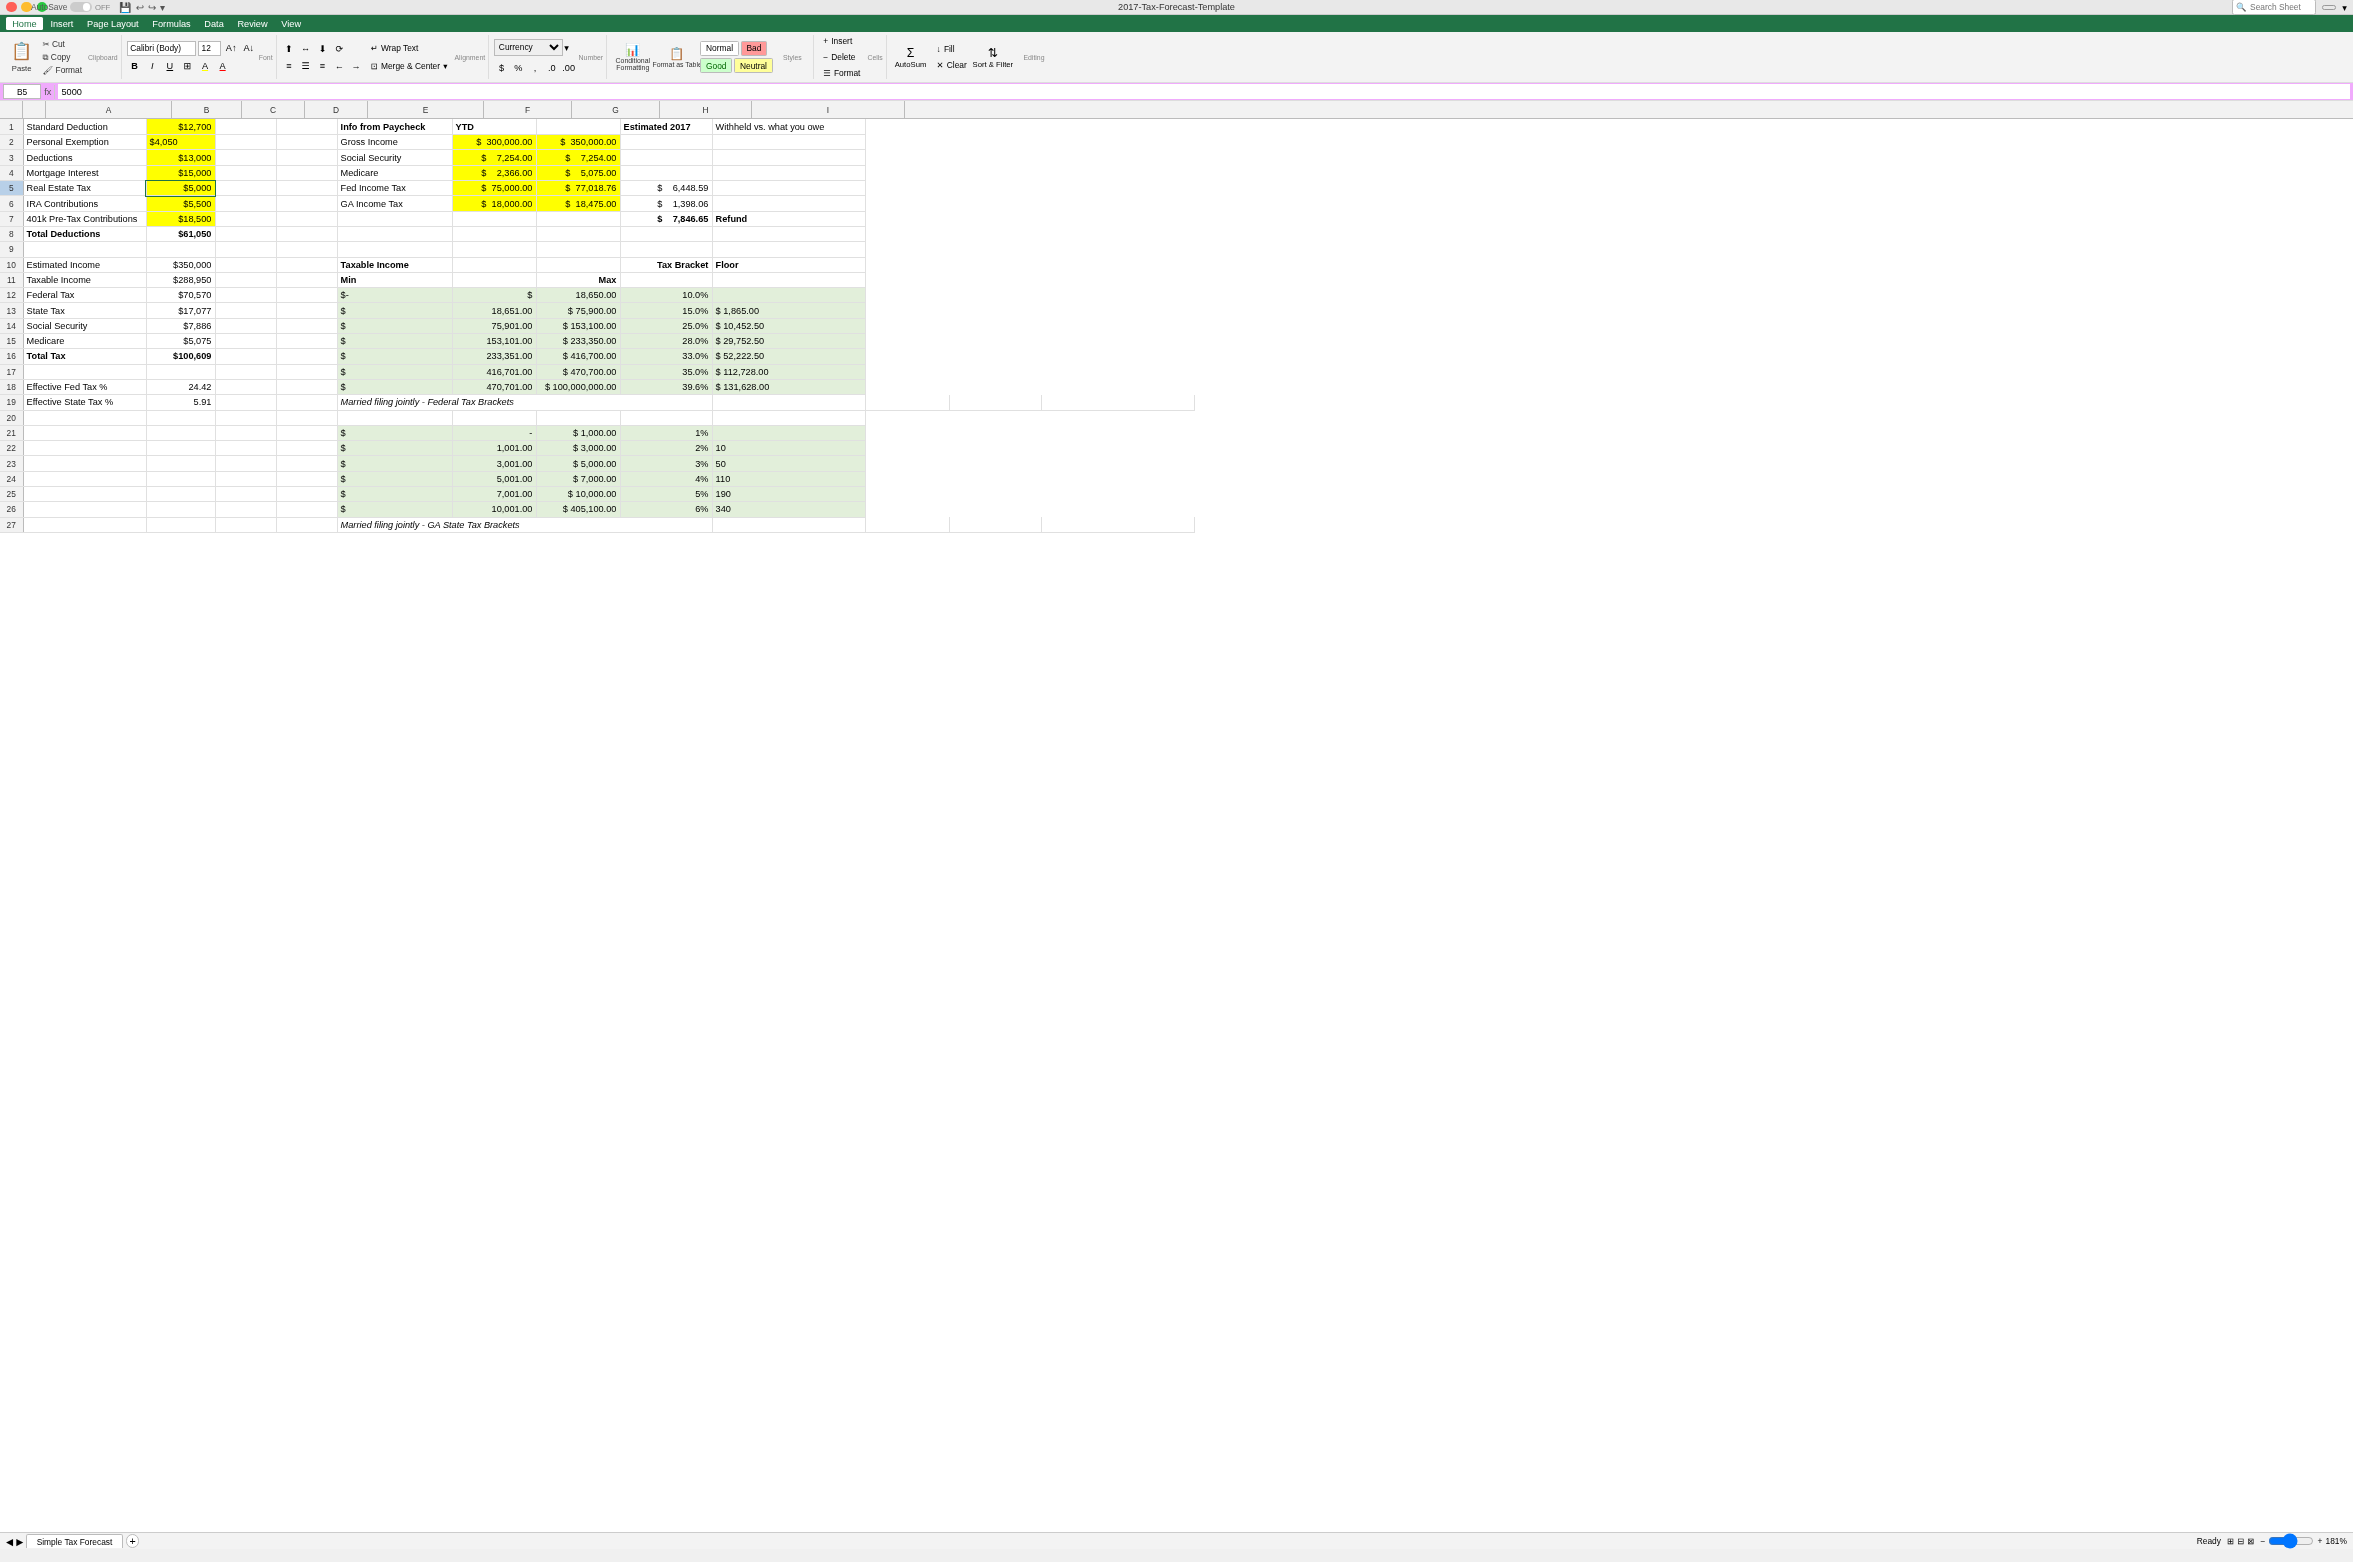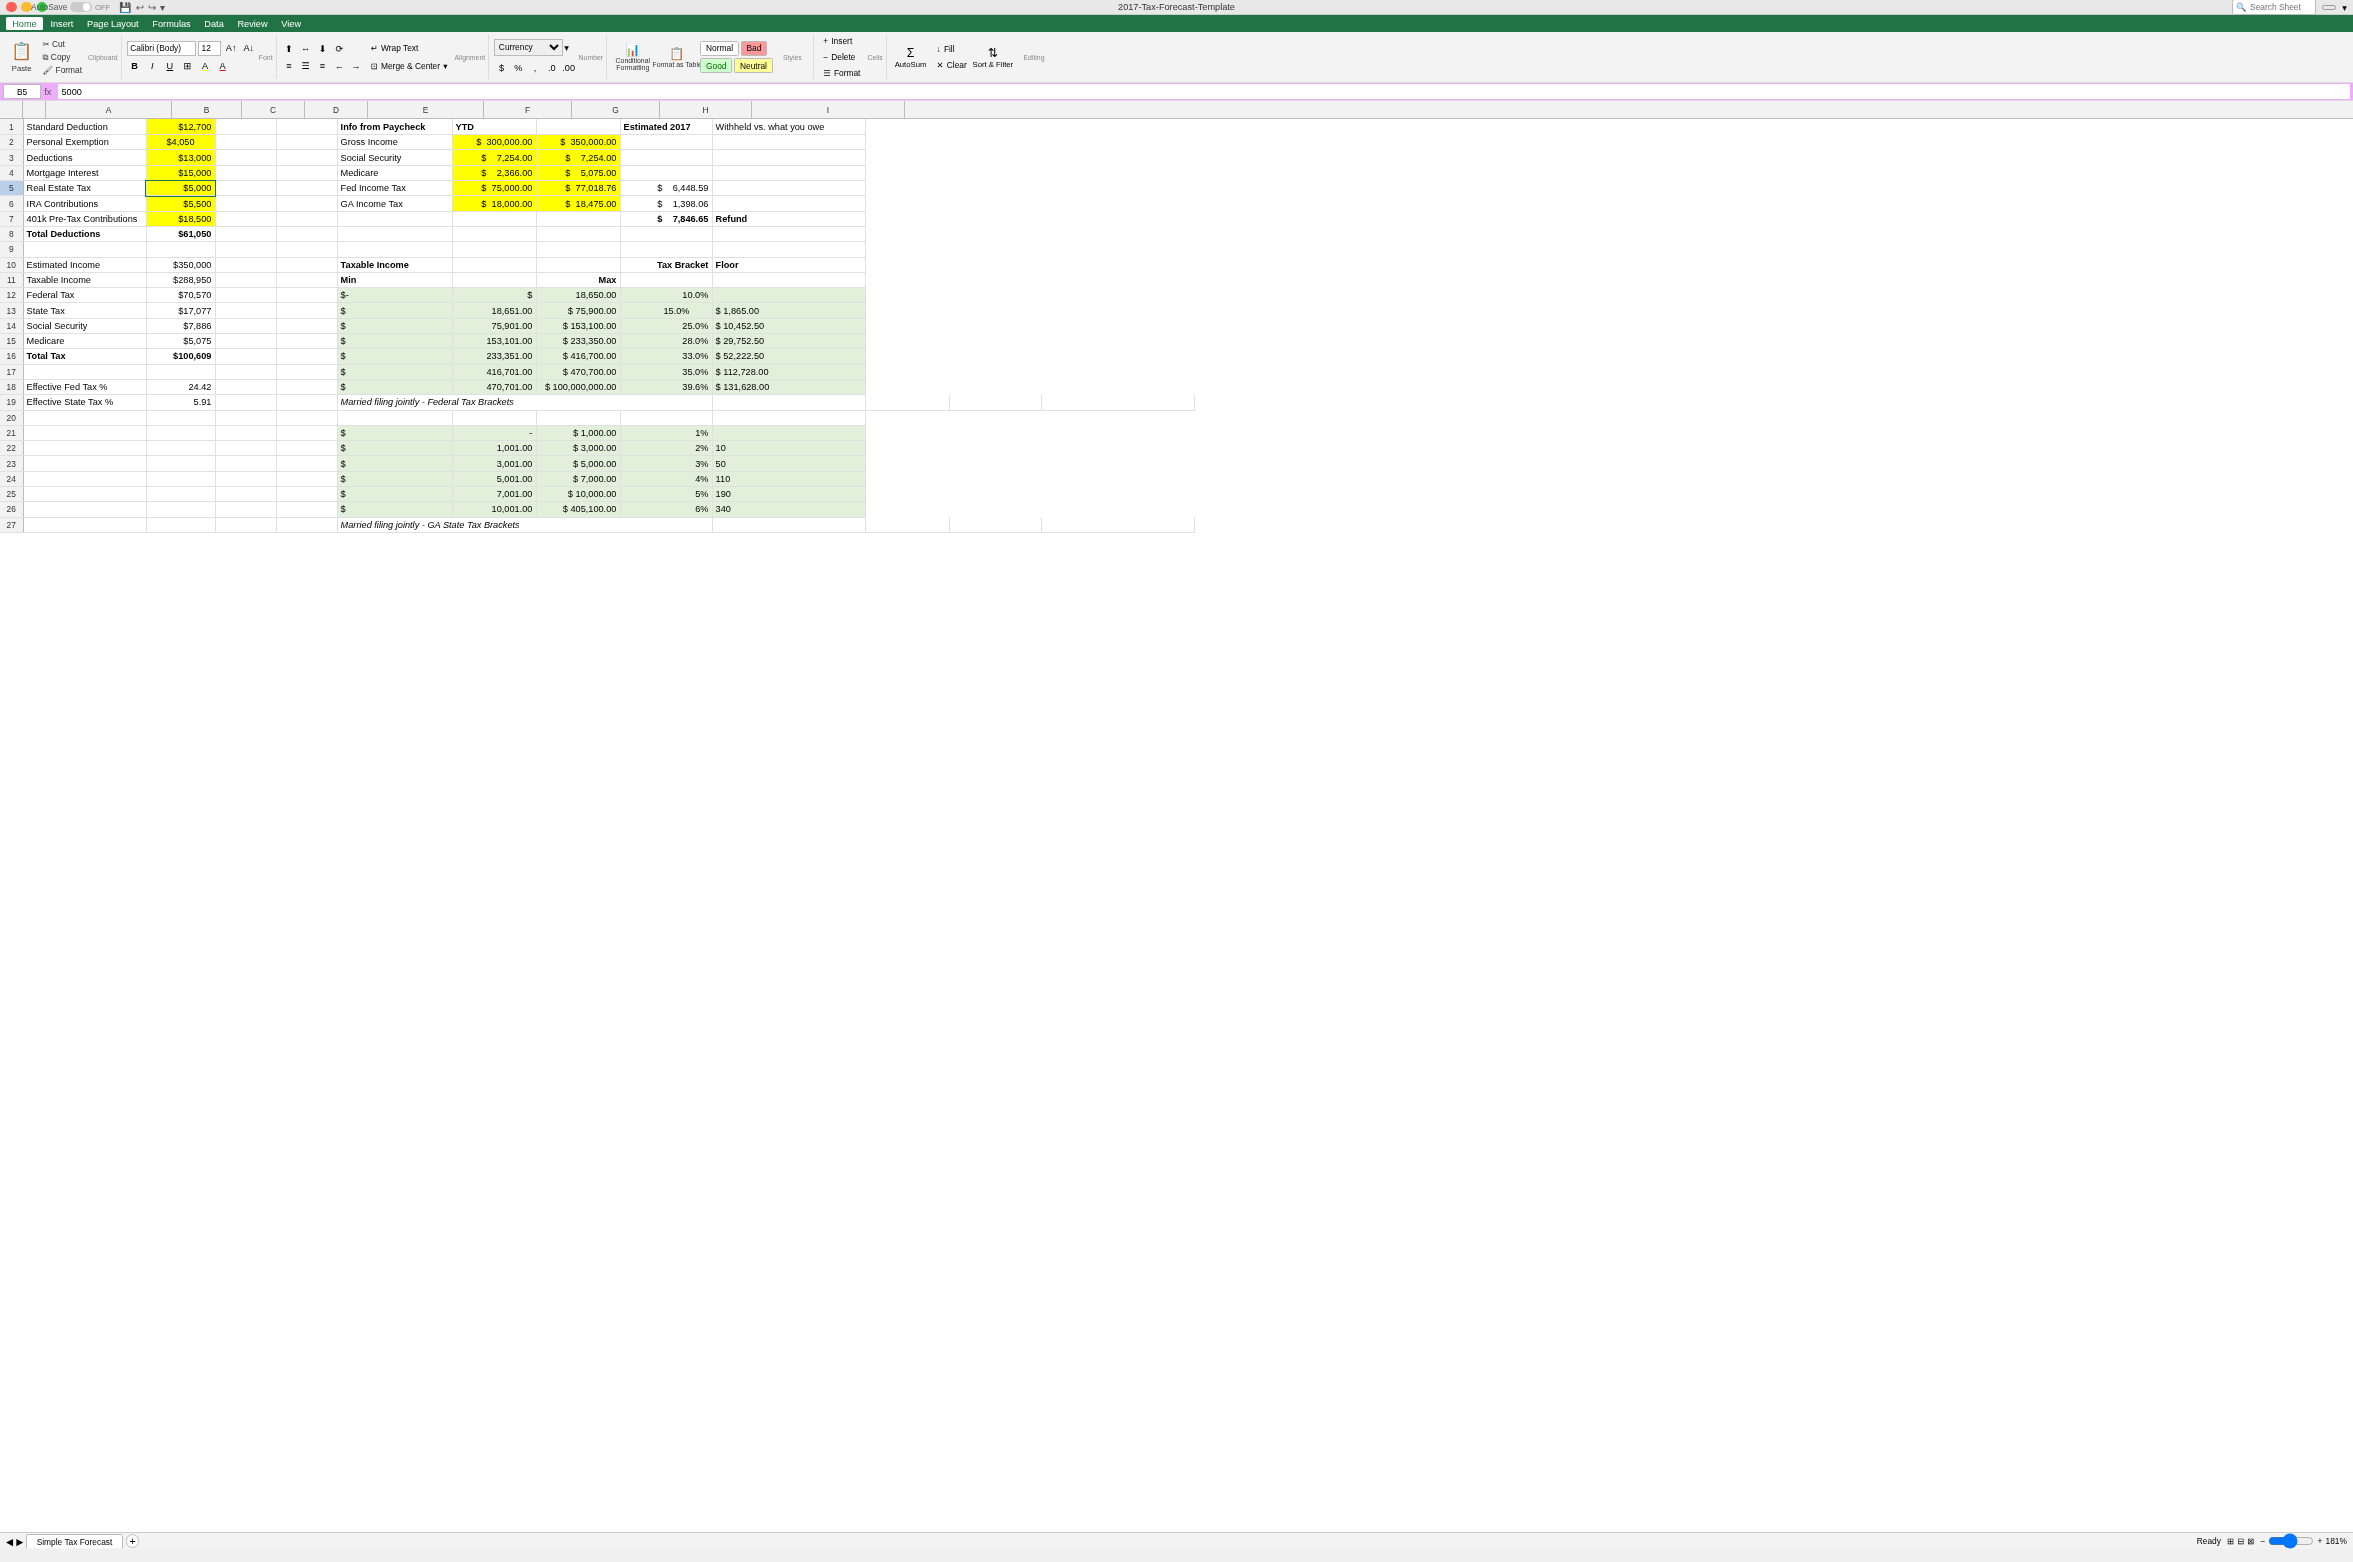--- a/index.html
+++ b/index.html
@@ -747,21 +747,21 @@
           <td class="cell col-e bold">Info from Paycheck</td>
           <td class="cell col-f bold" style="text-align:left;">YTD</td>
           <td class="cell col-g"></td>
           <td class="cell col-h bold" style="text-align:left;">Estimated 2017</td>
           <td class="cell" style="width:153px;" colspan="1">Withheld vs. what you owe</td>
         </tr>
 
         <tr class="grid-row">
           <td class="row-header">2</td>
           <td class="cell col-a">Personal Exemption</td>
-          <td class="cell col-b yellow-bg" style="text-align:center;margin-left:42px;">$4,050</td>
+          <td class="cell col-b yellow-bg" style="text-align:left;margin-left:42px;">$4,050</td>
           <td class="cell col-c"></td>
           <td class="cell col-d"></td>
           <td class="cell col-e">Gross Income</td>
           <td class="cell col-f yellow-bg" style="text-align:right;">$&nbsp;&nbsp;300,000.00</td>
           <td class="cell col-g yellow-bg" style="text-align:right;">$&nbsp;&nbsp;350,000.00</td>
           <td class="cell col-h"></td>
           <td class="cell" style="width:153px;"></td>
         </tr>
 
         <tr class="grid-row">
@@ -896,21 +896,21 @@
 
         <tr class="grid-row">
           <td class="row-header">13</td>
           <td class="cell col-a">State Tax</td>
           <td class="cell col-b" style="text-align:right;">$17,077</td>
           <td class="cell col-c"></td>
           <td class="cell col-d"></td>
           <td class="cell col-e light-green-bg" style="text-align:left;">$</td>
           <td class="cell col-f light-green-bg" style="text-align:right;">18,651.00</td>
           <td class="cell col-g light-green-bg" style="text-align:right;">$&nbsp;75,900.00</td>
-          <td class="cell col-h light-green-bg" style="text-align:center;padding-left:24px;">15.0%</td>
+          <td class="cell col-h light-green-bg" style="text-align:right;padding-left:24px;">15.0%</td>
           <td class="cell light-green-bg" style="width:153px;">$&nbsp;1,865.00</td>
         </tr>
 
         <tr class="grid-row">
           <td class="row-header">14</td>
           <td class="cell col-a">Social Security</td>
           <td class="cell col-b" style="text-align:right;">$7,886</td>
           <td class="cell col-c"></td>
           <td class="cell col-d"></td>
           <td class="cell col-e light-green-bg" style="text-align:left;">$</td>

